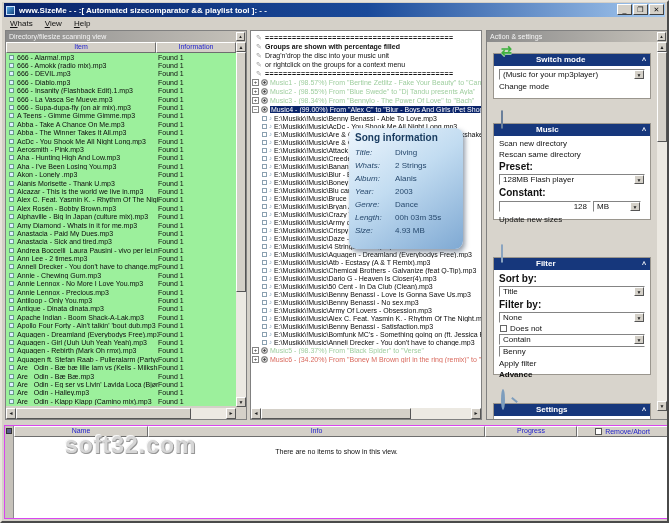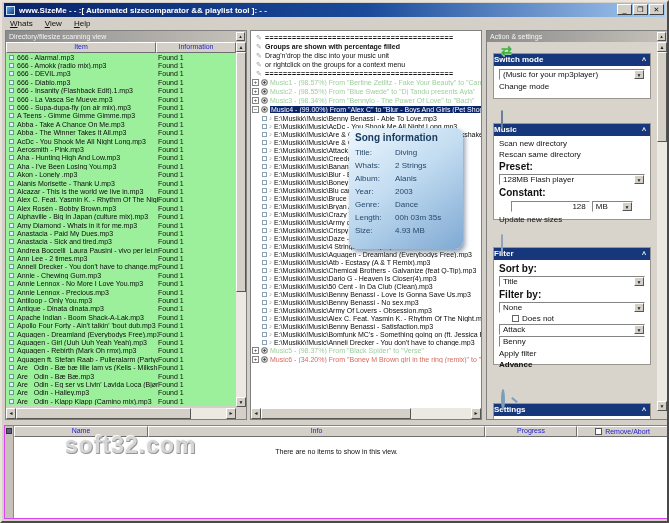--- a/index.html
+++ b/index.html
@@ -70,28 +70,28 @@
           margin-left:11px; color:#0a0a0a; }
   .fcheck { width:5px; height:5px; border:1px solid #8aa0b0; background:#fff; margin-right:2px; flex:none; }
   .fnote { color:#7aa0c0; font-size:6px; margin-right:2px; flex:none; }
 
   
   .tooltip { position:absolute; left:98px; top:97px; width:114px; height:121px; border-radius:8px; z-index:5;
              background:linear-gradient(145deg,#eef6fd 0%,#c2dcf1 45%,#7fa9d3 100%);
              box-shadow:2px 3px 5px rgba(50,70,95,0.55); padding:4px 6px; }
   .tt-title { font-size:10px; font-weight:bold; color:#173a5e; margin-bottom:3px; }
   .tt-row { display:flex; font-size:8px; color:#27496d; height:13px; align-items:center; }
-  .tt-label { width:40px; flex:none; }
+  .tt-label { width:40px; flex:none;font-style:italic; }
 
   
   .right-panel { position:absolute; left:484px; top:28px; width:182px; height:390px;
                  background:#d8d4cc; border:1px solid #808080; overflow:hidden; }
   .section { position:absolute; left:6px; width:158px; background:#fff; border:1px solid #9a968e; }
   .sec-head { height:12px; background:#16377c; color:#fff; font-size:8px; font-weight:bold; line-height:12px;
-              position:relative; }
+              padding-left:42px; position:relative; }
   .sec-chevron { position:absolute; right:4px; top:1px; color:#fff; font-size:7px; font-weight:bold; }
   .sec-icon { position:absolute; left:7px; top:-13px; width:18px; height:18px; z-index:2; }
   .swap-glyph { color:#3faf3f; font-size:13px; font-weight:bold; text-shadow:0 1px 0 #bfe8bf; }
   .player-icon { width:10px; height:16px; border:1px solid #6a7f9a; border-radius:2px;
                  background:linear-gradient(180deg,#e8edf5,#9ab0cc); position:relative; }
   .player-icon::after { content:""; position:absolute; left:1px; top:1px; right:1px; height:6px; background:#3a6ea5; }
   .filter-icon { width:13px; height:13px; border:1px solid #8aa4c0; border-radius:3px;
                  background:linear-gradient(135deg,#eaf2fb,#b9cfe8); }
   .mag-icon { width:10px; height:10px; border:2px solid #7d9dbd; border-radius:50%;
               background:radial-gradient(circle,#eaf4ff,#a8c8e4); position:relative; }
@@ -100,21 +100,21 @@
   .sec-body { padding:2px 0 3px 0; }
   .rp-link { font-size:8px; color:#111; padding:1px 5px; }
   .rp-label { font-size:10px; font-weight:bold; color:#111; padding:1px 5px; }
   .rp-bold-link { font-size:8px; font-weight:bold; color:#111; padding:1px 5px; }
   .dd { height:11px; border:1px solid; border-color:#848484 #fff #fff #848484; background:#fff; font-size:8px;
         display:flex; align-items:center; padding-left:3px; position:relative; margin:1px 5px; color:#111; }
   .dd-btn { position:absolute; right:0; top:0; width:10px; height:9px; background:#d4d0c8;
             border:1px solid; border-color:#fff #555 #555 #fff; font-size:5px; text-align:center; line-height:8px; color:#222; }
   .txt { height:11px; border:1px solid; border-color:#848484 #fff #fff #848484; background:#fff; font-size:8px;
          display:flex; align-items:center; padding:0 3px; margin:1px 5px; color:#111; }
-  .row-inline { display:flex; align-items:center; margin:1px 12px; }
+  .row-inline { display:flex; align-items:center; margin:1px 0; }
   .chk { width:7px; height:7px; border:1px solid #666; background:#fff; display:inline-block; flex:none;
          margin:0 3px 0 6px; }
   .chk-label { font-size:8px; color:#111; }
 
   
   .splitter { position:absolute; left:2px; right:2px; top:418px; height:5px; background:#d4d0c8; }
   .bottom { position:absolute; left:2px; top:423px; width:665px; height:94px; background:#fff; border:1px solid #d946ef; }
   .activity-strip { position:absolute; left:0; top:0; width:9px; height:100%; background:#c6c2ba; border-right:1px solid #8a8a8a; }
   .strip-icon { position:absolute; left:1px; top:2px; width:6px; height:6px; background:#5a5a8a; border:1px solid #333; }
   .b-header { position:absolute; left:9px; top:0; right:0; height:11px; display:flex; }
@@ -657,21 +657,21 @@
           <div class="txt" style="width:92px; justify-content:flex-end; margin-right:2px;">128</div>
           <div class="dd" style="width:48px; margin-left:0;">
             <span>MB</span>
             <span class="dd-btn">▼</span>
           </div>
         </div>
         <div class="rp-link">Update new sizes</div>
       </div>
     </div>
 
-    <div class="section" style="top:216px; height:118px;">
+    <div class="section" style="top:226px; height:118px;">
       <div class="sec-icon"><span class="filter-icon"></span></div>
       <div class="sec-head">
         <span>Filter</span>
         <span class="sec-chevron">^</span>
       </div>
       <div class="sec-body">
         <div class="rp-label">Sort by:</div>
         <div class="dd">
           <span>Title</span>
           <span class="dd-btn">▼</span>
@@ -679,21 +679,21 @@
         <div class="rp-label">Filter by:</div>
         <div class="dd">
           <span>None</span>
           <span class="dd-btn">▼</span>
         </div>
         <div class="row-inline">
           <span class="chk"></span>
           <span class="chk-label">Does not</span>
         </div>
         <div class="dd">
-          <span>Attack</span>
+          <span>Contain</span>
           <span class="dd-btn">▼</span>
         </div>
         <div class="txt">Benny</div>
         <div class="rp-link">Apply filter</div>
         <div class="rp-bold-link">Advance</div>
       </div>
     </div>
 
     <div class="section" style="top:372px; height:40px;">
       <div class="sec-icon"><span class="mag-icon"></span></div>

